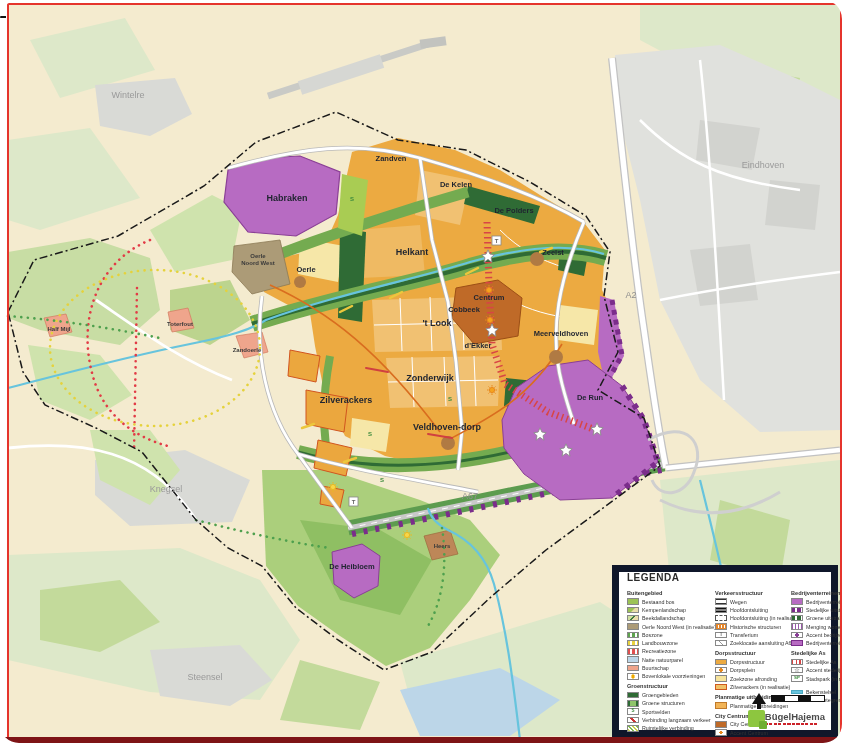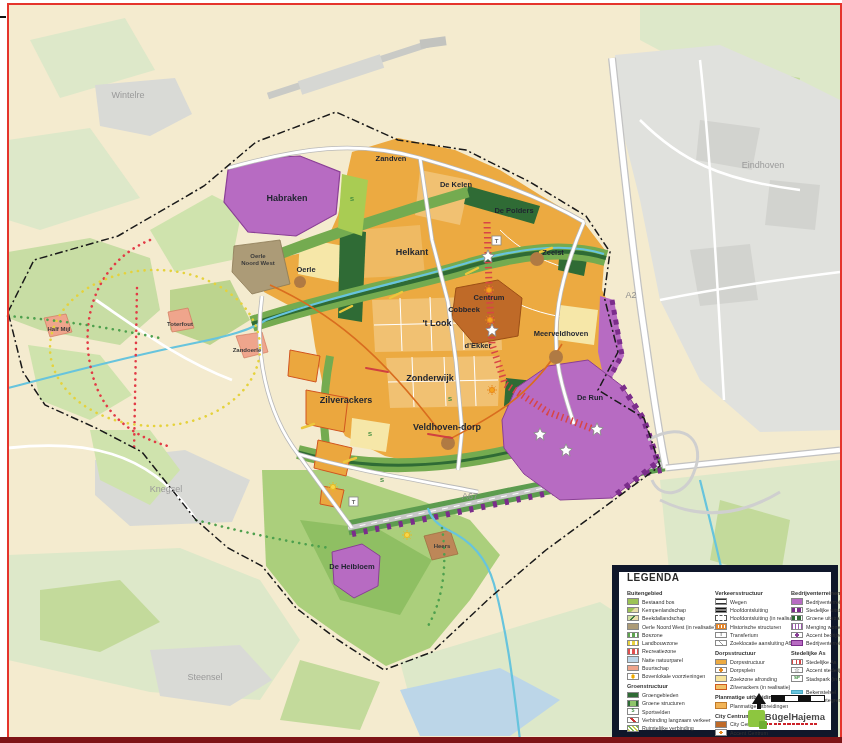--- a/index.html
+++ b/index.html
@@ -1,17 +1,17 @@
 <!DOCTYPE html>
 <html><head>
 <meta charset="utf-8">
 <style>
   html,body{margin:0;padding:0;background:#fff;}
   #page{position:relative;width:842px;height:743px;background:#ffffff;overflow:hidden;
-        font-family:"Liberation Sans",sans-serif;}
+        font-family:"Liberation Sans",sans-serif;border-radius:19px;}
   
   .frame{position:absolute;left:7px;top:3px;width:831px;height:732px;
          border:2px solid #e5342c;pointer-events:none;z-index:30;}
   .bottom-bar{position:absolute;left:0;bottom:0;width:842px;height:6px;background:#7e1416;z-index:31;}
   .corner-tick{position:absolute;left:0;top:16px;width:6px;height:2px;background:#111;z-index:32;}
 
   svg{position:absolute;left:0;top:0;}
   
   .lbl{font:700 9px "Liberation Sans",sans-serif;fill:#1f2430;text-anchor:middle;}
   .lbl-sm{font:700 7.5px "Liberation Sans",sans-serif;fill:#1f2430;text-anchor:middle;}

